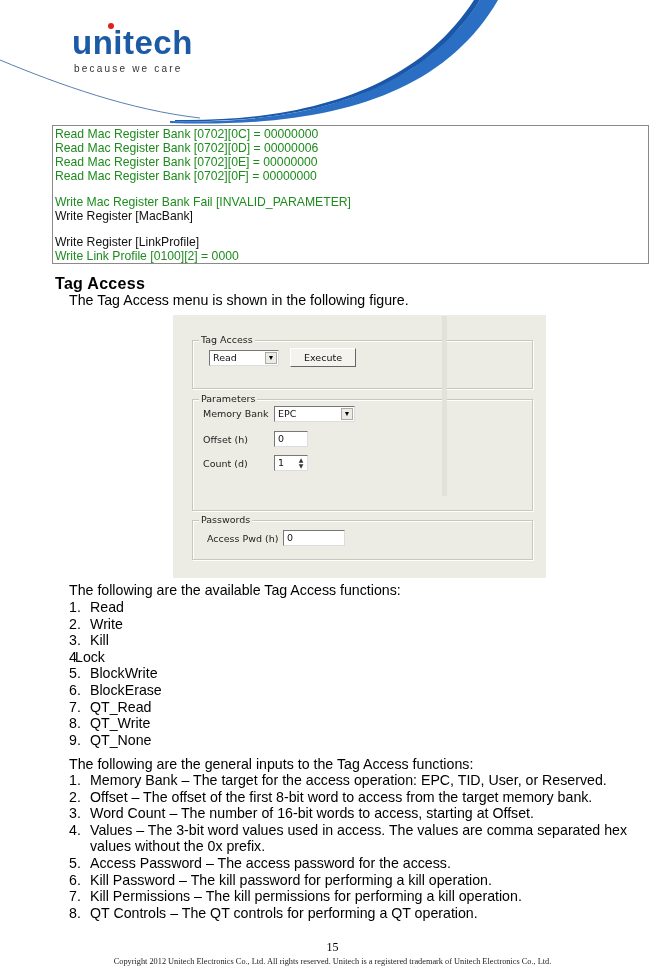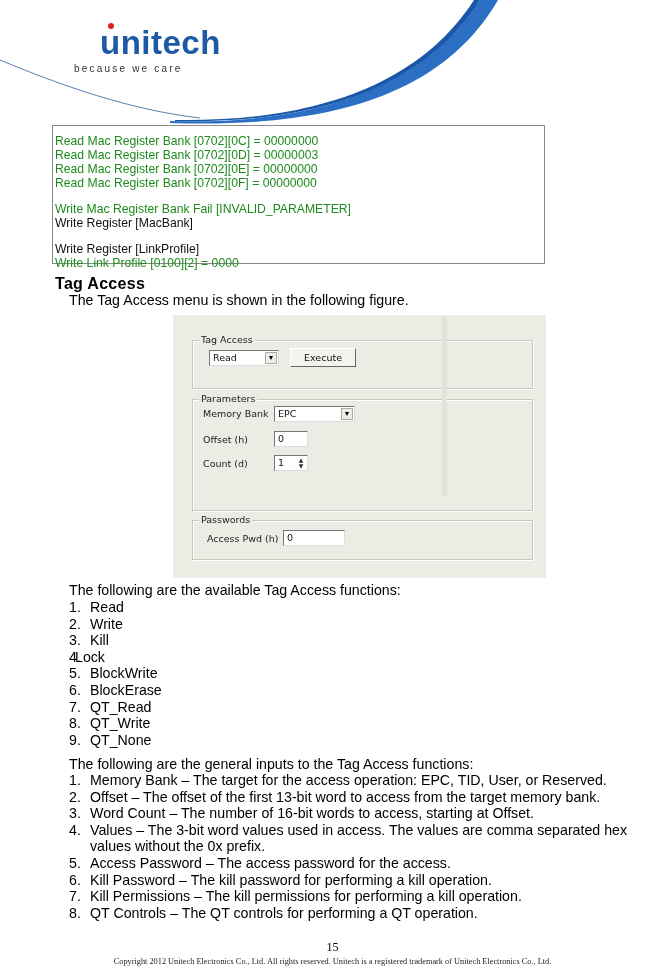--- a/index.html
+++ b/index.html
@@ -1,25 +1,25 @@
 <!DOCTYPE html>
 <html><head>
 <meta charset="utf-8">
 <style>
   html, body { margin:0; padding:0; }
   body { width:665px; height:970px; position:relative; background:#ffffff; overflow:hidden;
          font-family:"Liberation Sans", sans-serif; color:#000; }
   #header-art { position:absolute; left:0; top:0; width:665px; height:125px; }
   .logo-word { position:absolute; left:72px; top:26px; font-family:"Liberation Sans", sans-serif;
-               font-weight:bold; font-size:33px; color:#1d5aa6; letter-spacing:0.5px; line-height:1;margin-left:28px; }
+               font-weight:bold; font-size:33px; color:#1d5aa6; letter-spacing:0.5px; line-height:1; }
   .logo-dot { position:absolute; left:108px; top:23px; width:6px; height:6px; border-radius:50%; background:#e0201f; }
   .logo-tag { position:absolute; left:74px; top:63px; font-size:10px; letter-spacing:2.2px; color:#333;
               font-family:"Liberation Sans", sans-serif; }
-  .log-box { position:absolute; left:52px; top:125px; width:493px; height:139px; border:1px solid #8a8a8a;
-             box-sizing:border-box; padding:8px 2px; font-size:12.2px; line-height:14px; }
+  .log-box { position:absolute; left:52px; top:125px; width:597px; height:139px; border:1px solid #8a8a8a;
+             box-sizing:border-box; padding:1px 2px; font-size:12.2px; line-height:14px; }
   .log-line { white-space:pre; height:14px; }
   .log-line.green { color:#1d8c1d; }
   .log-line.black { color:#111; }
   .log-line.blank { height:12px; }
   .section-title { position:absolute; left:55px; top:275px; font-size:16px; font-weight:bold; letter-spacing:0.3px; }
   .p { position:absolute; left:55px; font-size:14.2px; line-height:16.5px; white-space:nowrap;margin-left:14px; }
   .figure { position:absolute; left:173px; top:315px; width:373px; height:263px; background:#ecebe4; }
   .grp { position:absolute; border:1px solid #c8c6bd; box-shadow: inset 1px 1px 0 #fff, 1px 1px 0 #fff; }
   .grp-label { position:absolute; top:-7px; left:6px; background:#ecebe4; padding:0 2px; font-size:9.5px;
                color:#222; font-family:"DejaVu Sans", sans-serif; line-height:12px; }
@@ -47,21 +47,21 @@
   <path d="M0,60 C60,85 130,110 200,118" fill="none" stroke="#5a7fb0" stroke-width="1"></path>
   <path d="M170,121 C300,125 420,95 480,0 L498,0 C440,100 320,128 170,123 Z" fill="#2a6fc4"></path>
   <path d="M175,120 C300,122 415,92 474,0 L480,0 C420,96 300,124 175,121 Z" fill="#1a57a8"></path>
 </svg>
 <div class="logo-word">unitech</div>
 <div class="logo-dot"></div>
 <div class="logo-tag">because we care</div>
 
 <div class="log-box" id="log-box">
     <div class="log-line green">Read Mac Register Bank [0702][0C] = 00000000</div>
-    <div class="log-line green">Read Mac Register Bank [0702][0D] = 00000003</div>
+    <div class="log-line green">Read Mac Register Bank [0702][0D] = 00000006</div>
     <div class="log-line green">Read Mac Register Bank [0702][0E] = 00000000</div>
     <div class="log-line green">Read Mac Register Bank [0702][0F] = 00000000</div>
     <div class="log-line blank"></div>
     <div class="log-line green">Write Mac Register Bank Fail [INVALID_PARAMETER]</div>
     <div class="log-line black">Write Register [MacBank]</div>
     <div class="log-line blank"></div>
     <div class="log-line black">Write Register [LinkProfile]</div>
     <div class="log-line green">Write Link Profile [0100][2] = 0000</div>
   </div>
 
@@ -122,21 +122,21 @@
     <div class="p" style="top: 715.2px; left: 76px;">QT_Write</div>
     <div class="p" style="top: 731.8px;">9.</div>
     <div class="p" style="top: 731.8px; left: 76px;">QT_None</div>
   </div>
 
 <div class="p" style="top:756px">The following are the general inputs to the Tag Access functions:</div>
 <div id="inputs-list">
     <div class="p" style="top: 772px;">1.</div>
     <div class="p" style="top: 772px; left: 76px;">Memory Bank – The target for the access operation: EPC, TID, User, or Reserved.</div>
     <div class="p" style="top: 788.6px;">2.</div>
-    <div class="p" style="top: 788.6px; left: 76px;">Offset – The offset of the first 13-bit word to access from the target memory bank.</div>
+    <div class="p" style="top: 788.6px; left: 76px;">Offset – The offset of the first 8-bit word to access from the target memory bank.</div>
     <div class="p" style="top: 805.2px;">3.</div>
     <div class="p" style="top: 805.2px; left: 76px;">Word Count – The number of 16-bit words to access, starting at Offset.</div>
     <div class="p" style="top: 821.8px;">4.</div>
     <div class="p" style="top: 821.8px; left: 76px;">Values – The 3-bit word values used in access.    The values are comma separated hex</div>
     <div class="p" style="top: 838.4px; left: 76px;">values without the 0x prefix.</div>
     <div class="p" style="top: 855px;">5.</div>
     <div class="p" style="top: 855px; left: 76px;">Access Password – The access password for the access.</div>
     <div class="p" style="top: 871.6px;">6.</div>
     <div class="p" style="top: 871.6px; left: 76px;">Kill Password – The kill password for performing a kill operation.</div>
     <div class="p" style="top: 888.2px;">7.</div>

